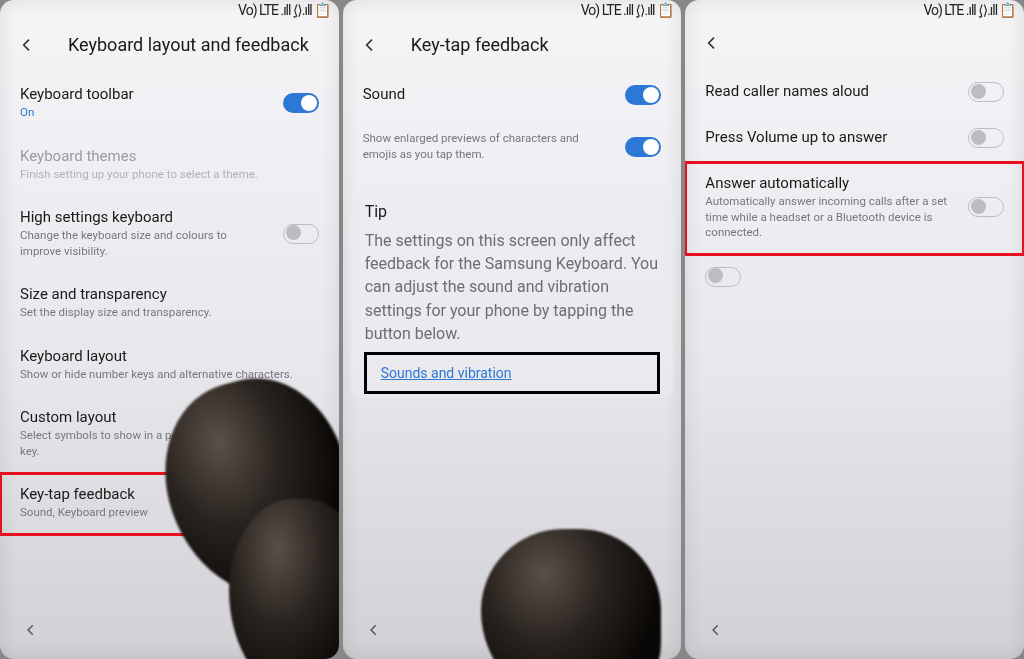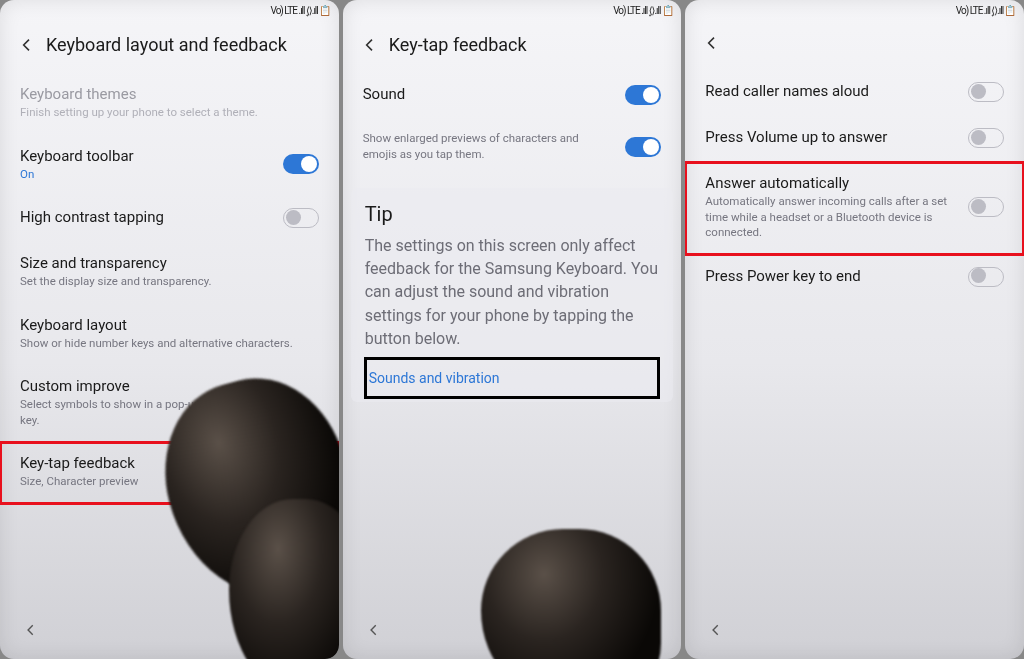--- a/index.html
+++ b/index.html
@@ -26,25 +26,25 @@
     .status-bar {
       height: 20px;
       display: flex;
       justify-content: flex-end;
       align-items: center;
       padding: 0 8px;
       font-size: 9px;
       color: #222;
       gap: 2px;
     }
-    .status-icons { letter-spacing: -1px; font-size: 10px; }
+    .status-icons { letter-spacing: -1px; font-size: 14px; }
     .header {
       display: flex;
       align-items: center;
-      gap: 10px;
+      gap: 32px;
       padding: 14px 18px 18px 18px;
     }
     .back-arrow {
       width: 18px; height: 18px;
       display: inline-flex; align-items: center; justify-content: center;
       color: #333;
     }
     .back-arrow svg { width: 16px; height: 16px; }
     .header-title {
       font-size: 18px;
@@ -93,34 +93,35 @@
       background: #bcbcc4;
       width: 15px; height: 15px;
     }
     .tip-block {
       background: rgba(235,235,240,.55);
       margin: 12px 8px 0 8px;
       border-radius: 6px;
       padding: 14px 14px 4px 14px;
     }
     .tip-heading {
-      font-size: 20px;
+      font-size: 16px;
       color: #1a1a1a;
       margin-bottom: 8px;
     }
     .tip-body {
       font-size: 16px;
       color: #6d6d76;
       line-height: 1.45;
     }
     .link-row {
-      padding: 12px 4px;
+      padding: 12px 16px;
       font-size: 14px;
       color: #2d77d6;
       margin-top: 8px;
+      text-decoration: underline;
     }
     .nav-back {
       position: absolute;
       bottom: 18px;
       left: 24px;
       color: #555;
     }
     .nav-back svg { width: 14px; height: 14px; }
     .highlight-red {
       outline: 3px solid #e8101d;
@@ -161,40 +162,41 @@
   </div>
   <div class="header">
     <span class="back-arrow">
       <svg viewBox="0 0 24 24" fill="none" stroke="currentColor" stroke-width="2.4">
           <path d="M15 4 L7 12 L15 20"></path>
         </svg>
     </span>
     <span class="header-title">Keyboard layout and feedback</span>
   </div>
 
+  <div class="setting-row">
+    <div class="setting-text">
+      <div class="setting-title">Keyboard toolbar</div>
+      <div class="setting-sub blue">On</div>
+    </div>
+    <div class="toggle on">
+        <div class="knob"></div>
+      </div>
+  </div>
+
   <div class="setting-row disabled">
     <div class="setting-text">
       <div class="setting-title">Keyboard themes</div>
       <div class="setting-sub">Finish setting up your phone to select a theme.</div>
     </div>
   </div>
 
   <div class="setting-row">
     <div class="setting-text">
-      <div class="setting-title">Keyboard toolbar</div>
-      <div class="setting-sub blue">On</div>
-    </div>
-    <div class="toggle on">
-        <div class="knob"></div>
-      </div>
-  </div>
-
-  <div class="setting-row">
-    <div class="setting-text">
-      <div class="setting-title">High contrast tapping</div>
+      <div class="setting-title">High settings keyboard</div>
+      <div class="setting-sub">Change the keyboard size and colours to improve visibility.</div>
     </div>
     <div class="toggle off">
         <div class="knob"></div>
       </div>
   </div>
 
   <div class="setting-row">
     <div class="setting-text">
       <div class="setting-title">Size and transparency</div>
       <div class="setting-sub">Set the display size and transparency.</div>
@@ -203,29 +205,29 @@
 
   <div class="setting-row">
     <div class="setting-text">
       <div class="setting-title">Keyboard layout</div>
       <div class="setting-sub">Show or hide number keys and alternative characters.</div>
     </div>
   </div>
 
   <div class="setting-row">
     <div class="setting-text">
-      <div class="setting-title">Custom improve</div>
+      <div class="setting-title">Custom layout</div>
       <div class="setting-sub">Select symbols to show in a pop-up and hold the full stop key.</div>
     </div>
   </div>
 
   <div class="setting-row highlight-red">
     <div class="setting-text">
       <div class="setting-title">Key-tap feedback</div>
-      <div class="setting-sub">Size, Character preview</div>
+      <div class="setting-sub">Sound, Keyboard preview</div>
     </div>
   </div>
 
   <div class="nav-back">
     <svg viewBox="0 0 24 24" fill="none" stroke="currentColor" stroke-width="2.4">
         <path d="M15 4 L7 12 L15 20"></path>
       </svg>
   </div>
   <div class="finger p1"></div>
   <div class="finger p1b"></div>
@@ -312,23 +314,20 @@
     <div class="setting-text">
       <div class="setting-title">Answer automatically</div>
       <div class="setting-sub">Automatically answer incoming calls after a set time while a headset or a Bluetooth device is connected.</div>
     </div>
     <div class="toggle off">
         <div class="knob"></div>
       </div>
   </div>
 
   <div class="setting-row">
-    <div class="setting-text">
-      <div class="setting-title">Press Power key to end</div>
-    </div>
     <div class="toggle off">
         <div class="knob"></div>
       </div>
   </div>
 
   <div class="nav-back">
     <svg viewBox="0 0 24 24" fill="none" stroke="currentColor" stroke-width="2.4">
         <path d="M15 4 L7 12 L15 20"></path>
       </svg>
   </div>

